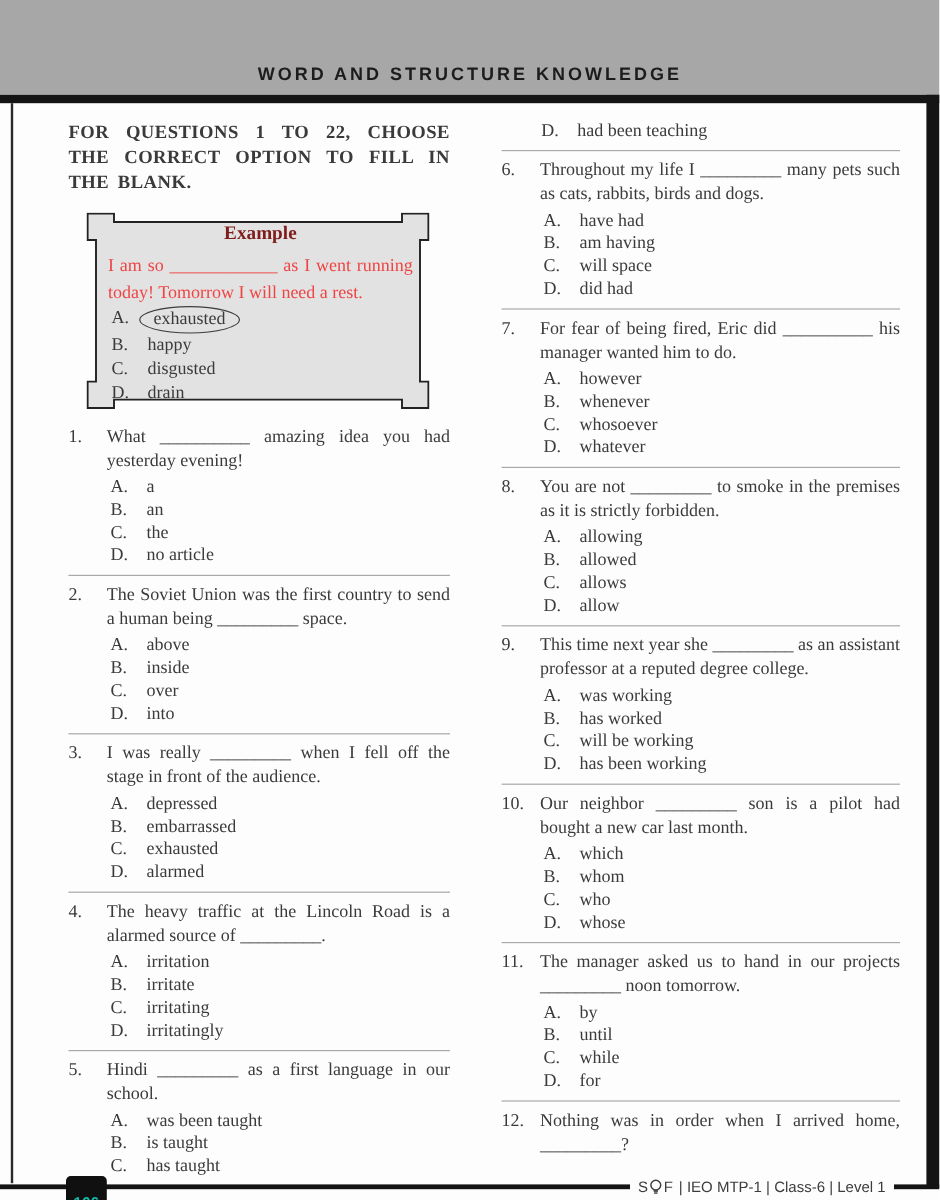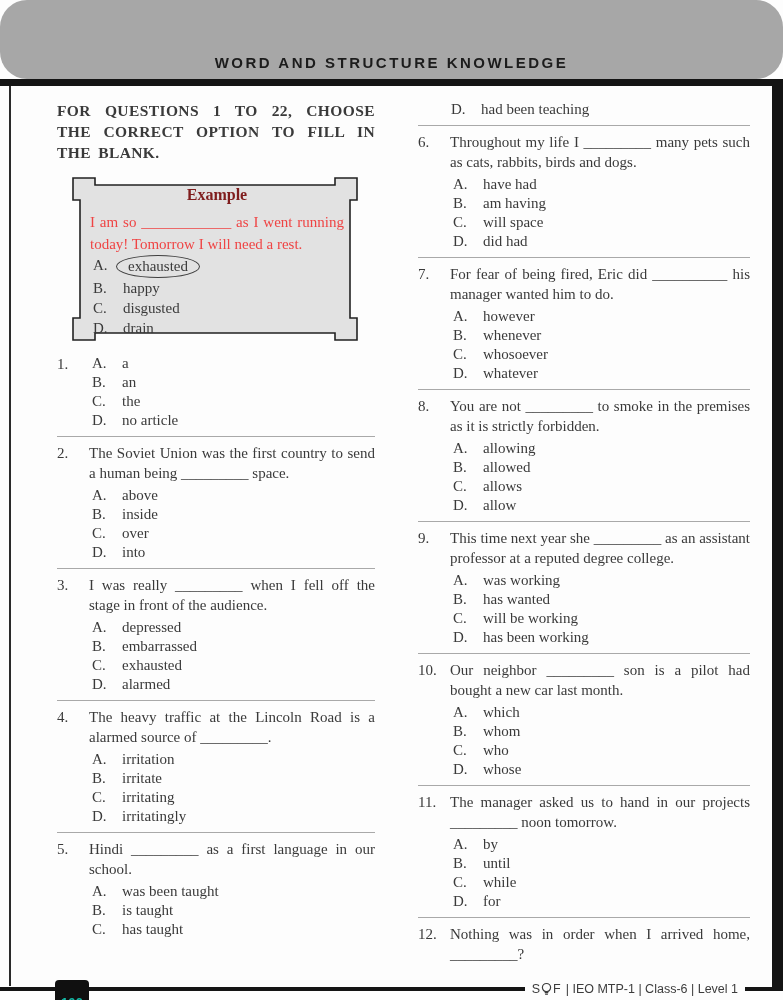--- a/index.html
+++ b/index.html
@@ -3,21 +3,21 @@
 <meta charset="utf-8">
 <style>
   html,body{margin:0;padding:0;background:#fff;}
   .page{
     position:relative;width:783px;height:1000px;background:#fdfdfd;overflow:hidden;
     font-family:"Liberation Serif", serif;color:#333;
   }
   
   .header-band{
     position:absolute;left:0;top:0;width:783px;height:79px;background:#a7a7a7;
-    display:flex;align-items:flex-end;justify-content:center;border-radius:27px;
+    display:flex;align-items:flex-end;justify-content:center;
   }
   .header-title{
     font-family:"Liberation Sans", sans-serif;font-weight:bold;font-size:15px;
     letter-spacing:2.5px;color:#1c1c1c;padding-bottom:8px;white-space:nowrap;
   }
   .header-rule{position:absolute;left:0;top:79px;width:783px;height:7px;background:#141414;}
   .left-rule{position:absolute;left:9px;top:86px;width:2px;height:900px;background:#2a2a2a;}
   .right-band{position:absolute;left:772px;top:79px;width:11px;height:911px;background:#141414;}
 
   
@@ -108,20 +108,21 @@
               <span class="opt-text">drain</span>
             </div>
           </div>
       </div>
     </div>
 
   <div class="q-wrap">
         <div class="q">
           <div class="q-num">1.</div>
           <div class="q-body">
+            <div class="q-text">What __________ amazing idea you had yesterday evening!</div>
             <div class="options">
               <div class="opt">
                 <span class="opt-letter">A.</span>
                 <span class="opt-text">a</span>
               </div>
               <div class="opt">
                 <span class="opt-letter">B.</span>
                 <span class="opt-text">an</span>
               </div>
               <div class="opt">
@@ -335,21 +336,21 @@
             <div class="q-num">9.</div>
             <div class="q-body">
               <div class="q-text">This time next year she _________ as an assistant professor at a reputed degree college.</div>
               <div class="options">
                 <div class="opt">
                   <span class="opt-letter">A.</span>
                   <span class="opt-text">was working</span>
                 </div>
                 <div class="opt">
                   <span class="opt-letter">B.</span>
-                  <span class="opt-text">has wanted</span>
+                  <span class="opt-text">has worked</span>
                 </div>
                 <div class="opt">
                   <span class="opt-letter">C.</span>
                   <span class="opt-text">will be working</span>
                 </div>
                 <div class="opt">
                   <span class="opt-letter">D.</span>
                   <span class="opt-text">has been working</span>
                 </div>
               </div>

